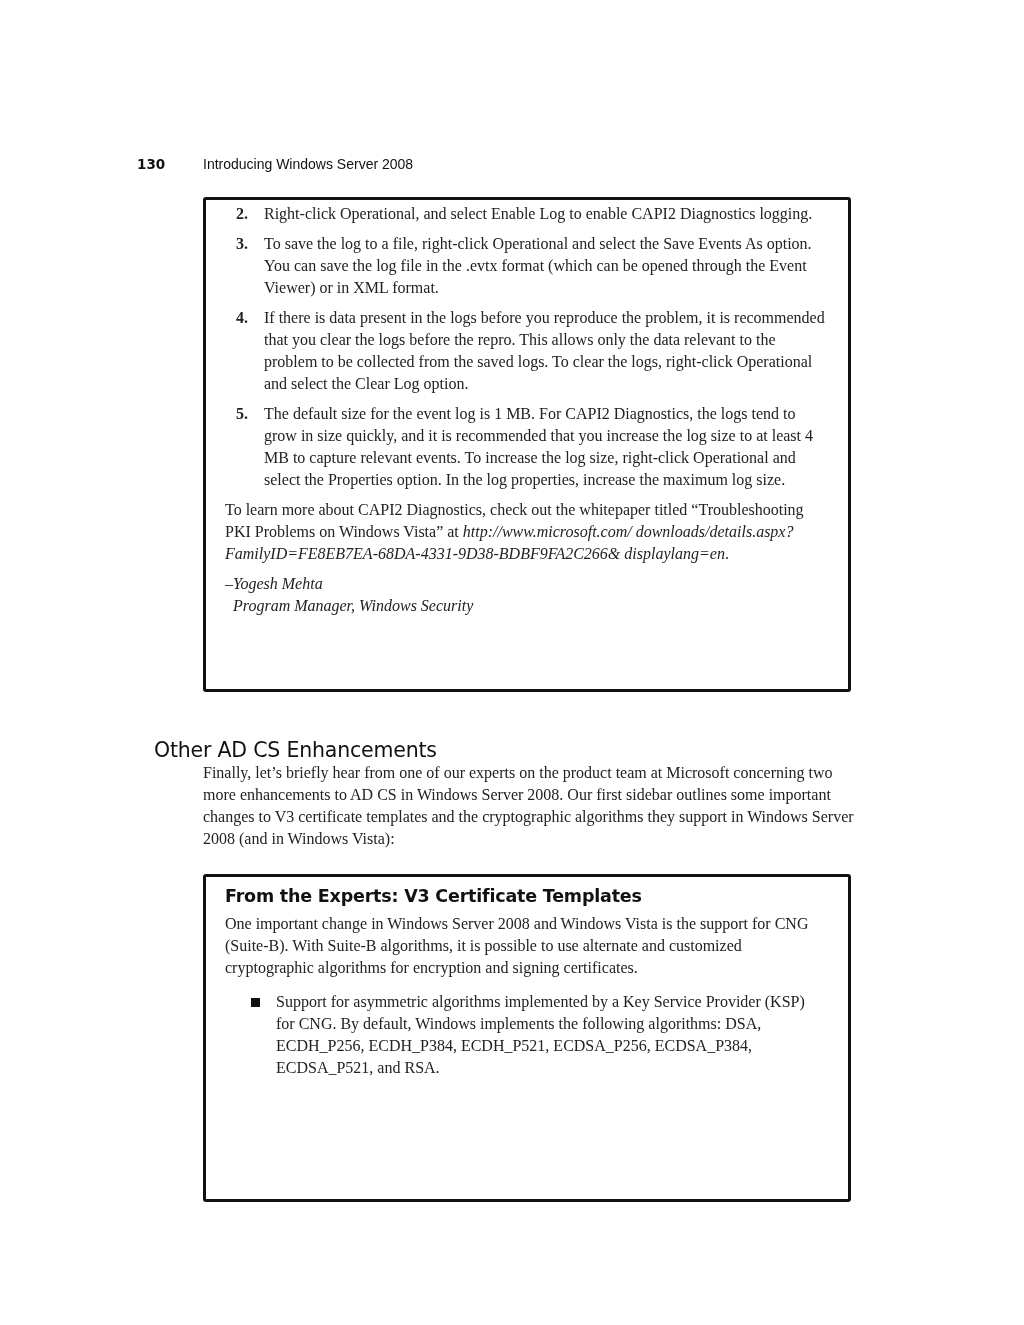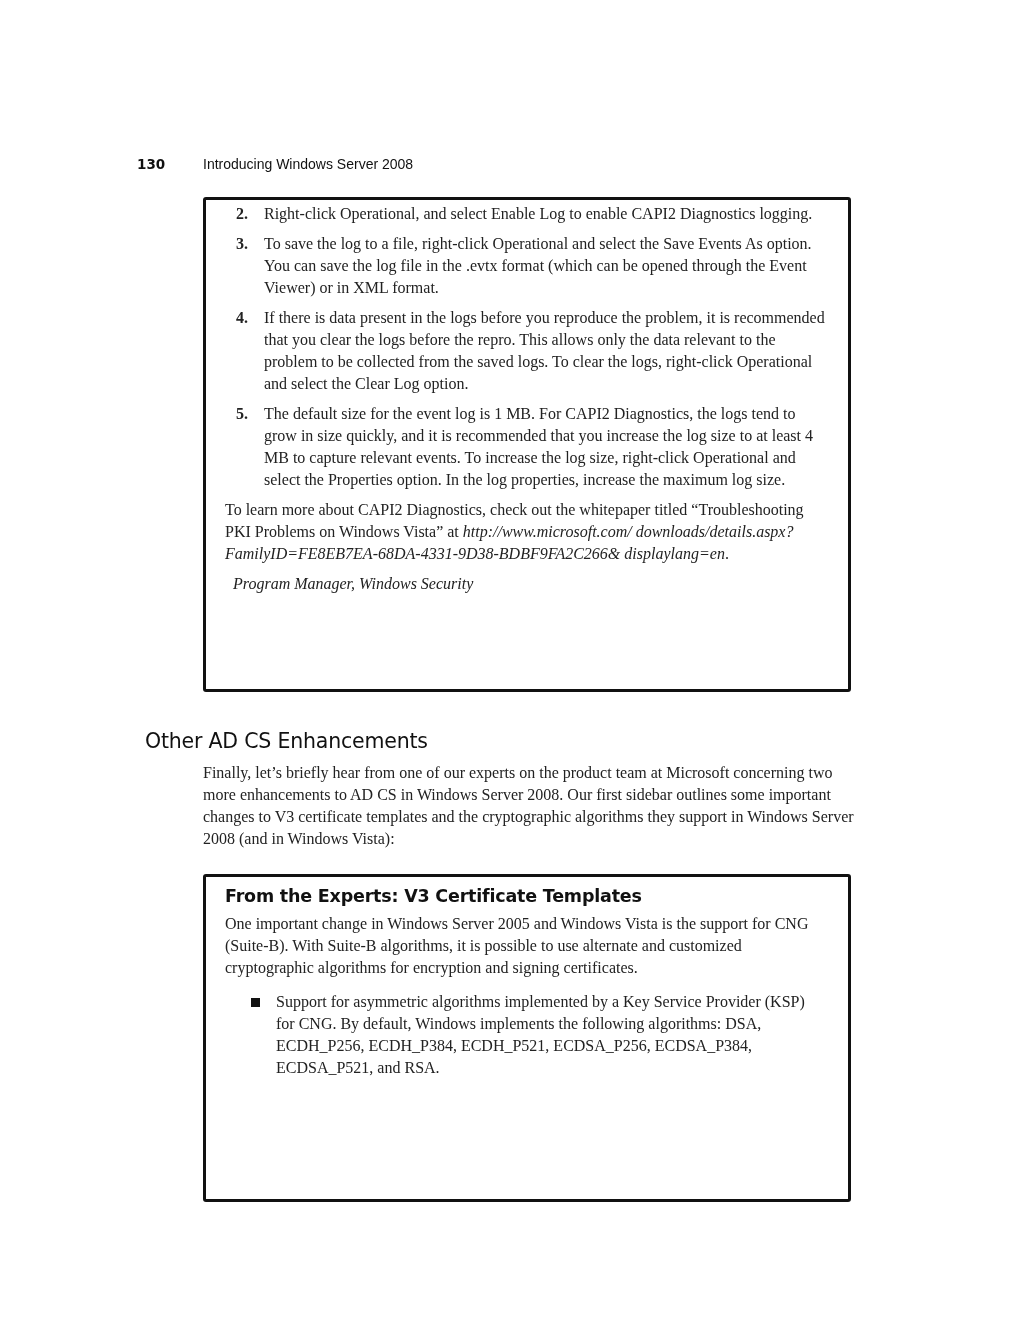--- a/index.html
+++ b/index.html
@@ -146,29 +146,30 @@
     <li>
       <span class="num">4.</span>
       <span>If there is data present in the logs before you reproduce the problem, it is recommended that you clear the logs before the repro. This allows only the data relevant to the problem to be collected from the saved logs. To clear the logs, right-click Operational and select the Clear Log option.</span>
     </li>
     <li>
       <span class="num">5.</span>
       <span>The default size for the event log is 1 MB. For CAPI2 Diagnostics, the logs tend to grow in size quickly, and it is recommended that you increase the log size to at least 4 MB to capture relevant events. To increase the log size, right-click Operational and select the Properties option. In the log properties, increase the maximum log size.</span>
     </li>
   </ol>
   <p class="para"><span>To learn more about CAPI2 Diagnostics, check out the whitepaper titled “Troubleshooting PKI Problems on Windows Vista” at </span><i>http://www.microsoft.com/ downloads/details.aspx?FamilyID=FE8EB7EA-68DA-4331-9D38-BDBF9FA2C266&amp; displaylang=en</i><span>.</span></p>
+  <p class="sig">–Yogesh Mehta</p>
   <p class="sig title">Program Manager, Windows Security</p>
 </div>
 
-<h2 class="section-heading" style="margin:7px;font-weight:normal;">Other AD CS Enhancements</h2>
+<h2 class="section-heading" style="margin:16px;font-weight:normal;">Other AD CS Enhancements</h2>
 
 <p class="body-text serif" style="margin:0;">Finally, let’s briefly hear from one of our experts on the product team at Microsoft concerning two more enhancements to AD CS in Windows Server 2008. Our first sidebar outlines some important changes to V3 certificate templates and the cryptographic algorithms they support in Windows Server 2008 (and in Windows Vista):</p>
 
 <div class="box serif" id="box2">
   <h3 class="sidebar-heading">From the Experts: V3 Certificate Templates</h3>
-  <p class="para">One important change in Windows Server 2005 and Windows Vista is the support for CNG (Suite-B). With Suite-B algorithms, it is possible to use alternate and customized cryptographic algorithms for encryption and signing certificates.</p>
+  <p class="para">One important change in Windows Server 2008 and Windows Vista is the support for CNG (Suite-B). With Suite-B algorithms, it is possible to use alternate and customized cryptographic algorithms for encryption and signing certificates.</p>
   <ul class="bullets">
     <li>
       <span class="bullet"></span>
       <span>Support for asymmetric algorithms implemented by a Key Service Provider (KSP) for CNG. By default, Windows implements the following algorithms: DSA, ECDH_P256, ECDH_P384, ECDH_P521, ECDSA_P256, ECDSA_P384, ECDSA_P521, and RSA.</span>
     </li>
   </ul>
 </div>
 
 </body></html>

